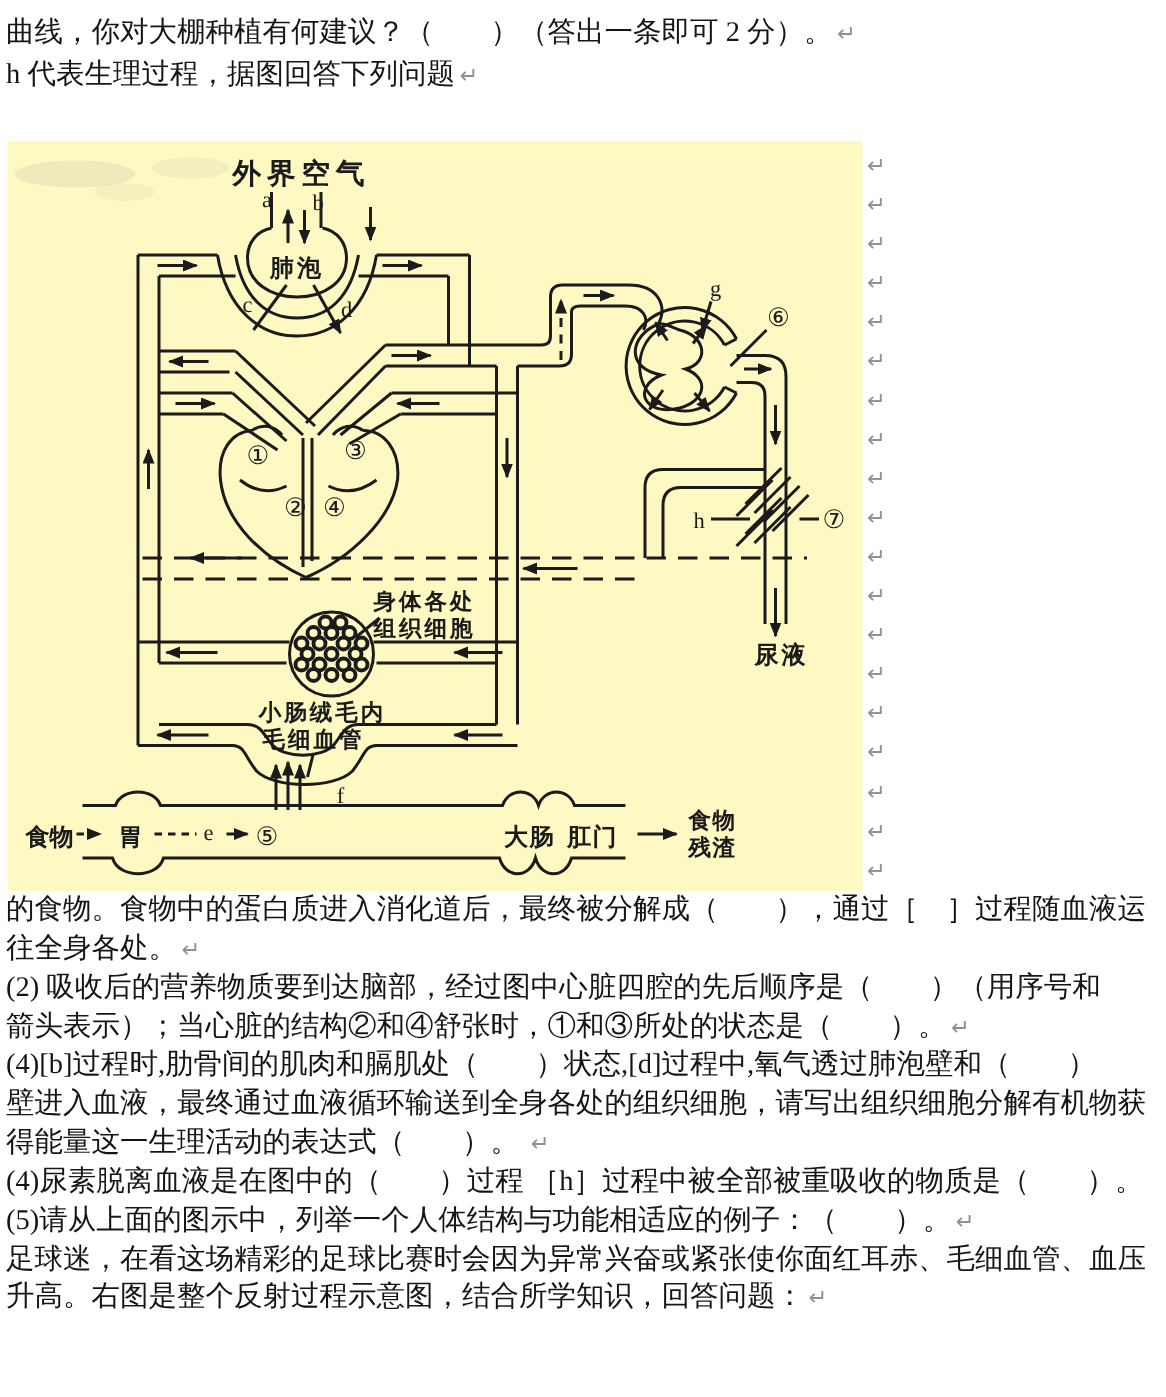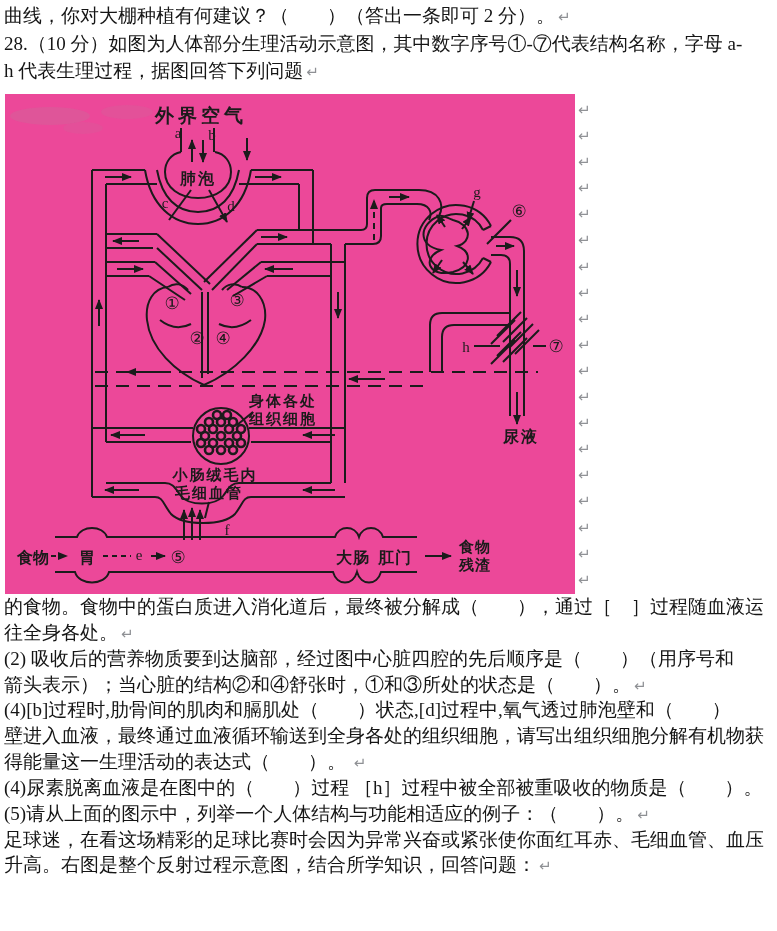--- a/index.html
+++ b/index.html
@@ -2,36 +2,35 @@
 <html><head>
 <meta charset="utf-8">
 <style>
   html,body{margin:0;padding:0;background:#ffffff;}
   body{width:777px;height:931px;overflow:hidden;position:relative;
        font-family:"Liberation Serif","DejaVu Serif",serif;color:#151515;}
   .text-block{position:absolute;left:4px;width:772px;}
   #top-text{top:4px;}
   #bottom-text{top:594px;}
   .line{white-space:nowrap;overflow:hidden;font-size:19px;}
-  #top-text .line{line-height:23px;height:27.6px;}
+  #top-text .line{line-height:35px;height:27.6px;}
   #bottom-text .line{line-height:25.85px;height:25.85px;}
   .pmark{color:#8e9094;font-size:15px;margin-left:3px;font-family:"DejaVu Sans",sans-serif;}
-  #figure-wrap{position:absolute;left:5px;top:94px;width:570px;height:500px;background:#ec4899;}
+  #figure-wrap{position:absolute;left:5px;top:94px;width:570px;height:500px;background:#fef9c3;}
   #pmark-column{position:absolute;left:578px;top:97px;width:24px;display:flex;flex-direction:column;}
   #pmark-column span{line-height:26.1px;height:26.1px;color:#909296;font-size:15px;
        font-family:"DejaVu Sans",sans-serif;}
   svg text{font-family:"Liberation Serif","DejaVu Serif",serif;fill:#1b1b1b;}
   svg .cjk{font-weight:600;}
 </style>
 </head>
 <body>
 
 <div class="text-block" id="top-text">
   <div class="line"><span class="t">曲线，你对大棚种植有何建议？（　　）（答出一条即可 2 分）。</span><span class="pmark">↵</span></div>
-  <div class="line"><span class="t">28.（10 分）如图为人体部分生理活动示意图，其中数字序号①-⑦代表结构名称，字母 a-</span></div>
   <div class="line"><span class="t">h 代表生理过程，据图回答下列问题</span><span class="pmark">↵</span></div>
 </div>
 
 <div id="figure-wrap">
 <svg width="570" height="500" viewBox="0 0 570 500">
   <defs>
     <marker id="ah" markerUnits="userSpaceOnUse" markerWidth="12" markerHeight="10" refX="9" refY="4" orient="auto">
       <path d="M0,0 L10,4 L0,8 Z" fill="#1b1b1b"></path>
     </marker>
   </defs>

